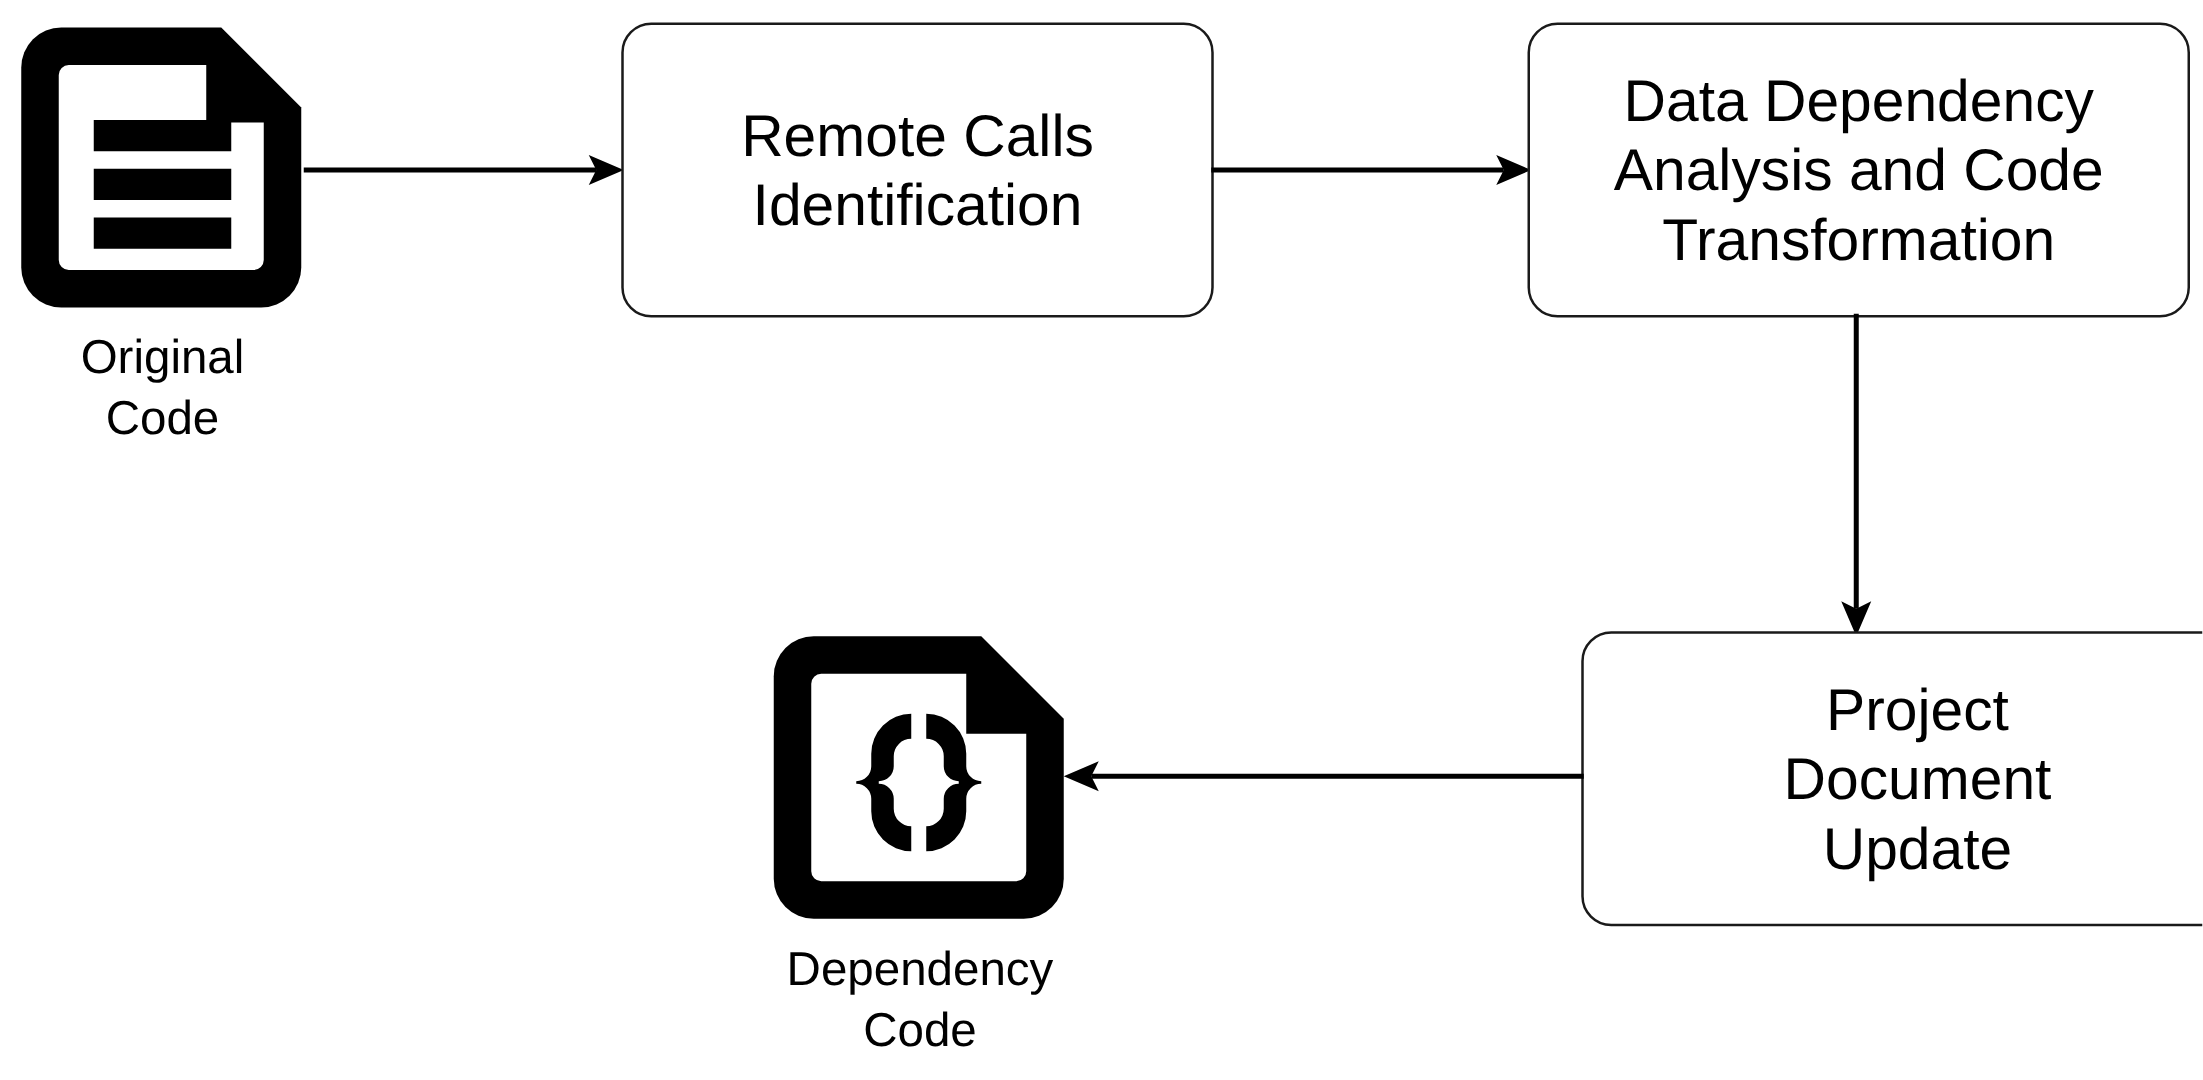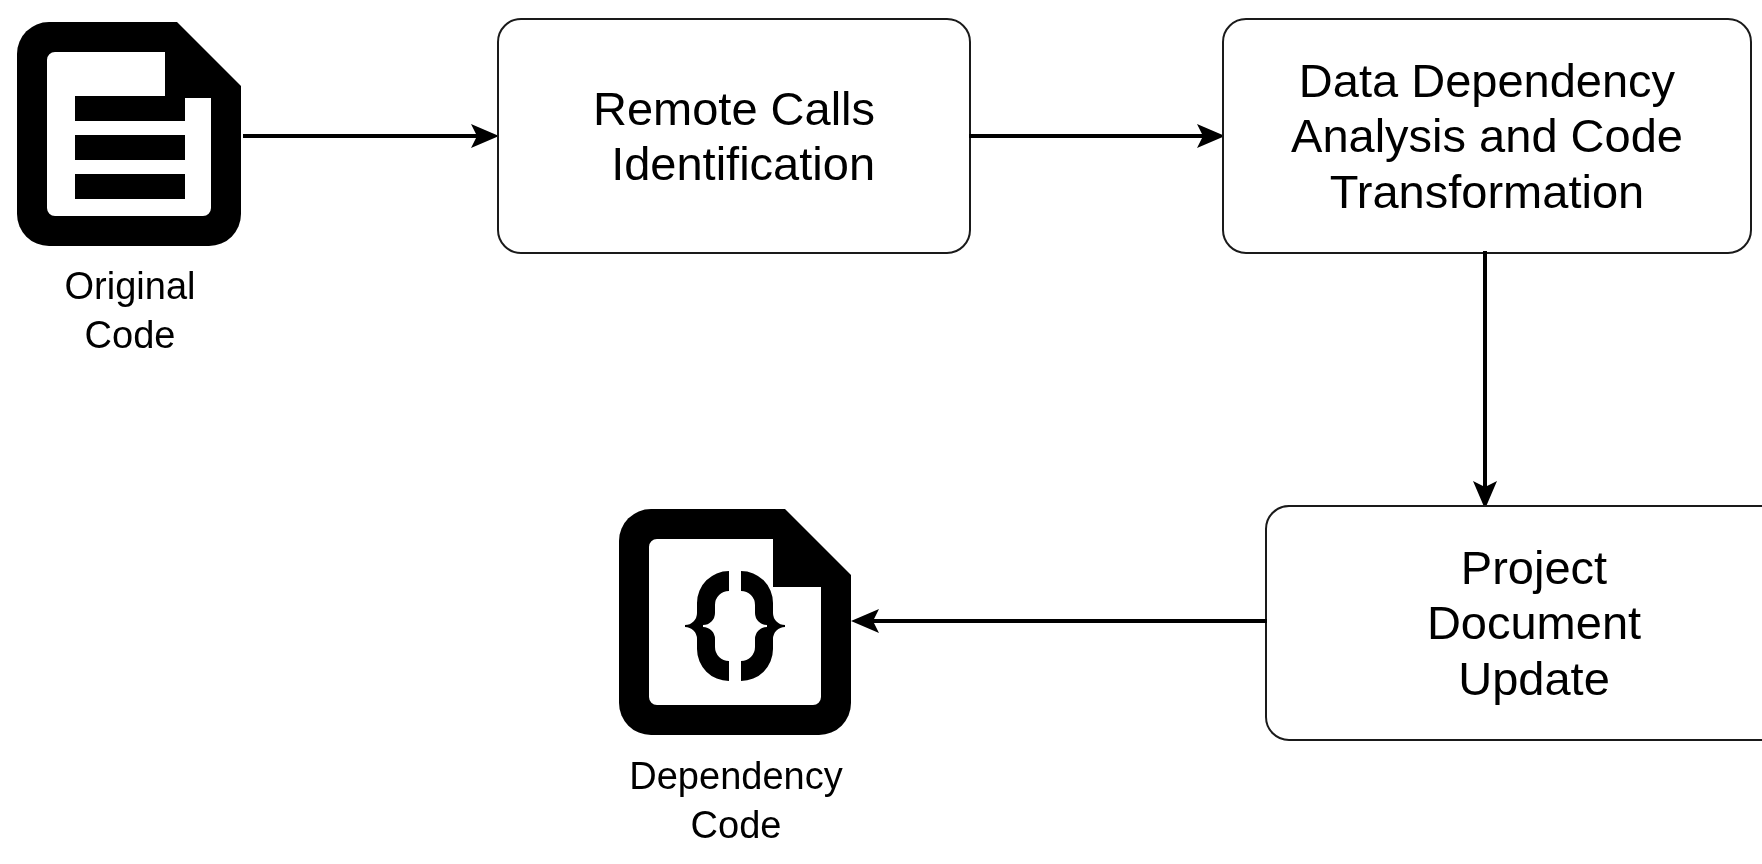--- a/index.html
+++ b/index.html
@@ -46,21 +46,21 @@
     white-space: pre-line;
   }
   .edge {
     position: absolute;
   }
   .edge svg {
     display: block;
     overflow: visible;
   }
   
-  #box-remote-calls   { left: 497px;  top: 18px;  width: 474px; height: 236px; text-align: right; }
+  #box-remote-calls   { left: 497px;  top: 18px;  width: 474px; height: 236px; }
   #box-data-dep       { left: 1222px; top: 18px;  width: 530px; height: 236px; }
   #box-doc-update     { left: 1265px; top: 505px; width: 538px; height: 236px; }
   
   #icon-original      { left: 13px;  top: 18px;  width: 232px; height: 232px; }
   #label-original     { left: -20px; top: 262px; width: 300px; }
   #icon-transformed   { left: 615px; top: 505px; width: 240px; height: 234px; }
   #label-transformed  { left: 580px; top: 752px; width: 312px; }
   
   #edge-original-to-remote { left: 243px;  top: 120px; width: 256px; height: 32px; }
   #edge-remote-to-data     { left: 969px;  top: 120px; width: 256px; height: 32px; }

